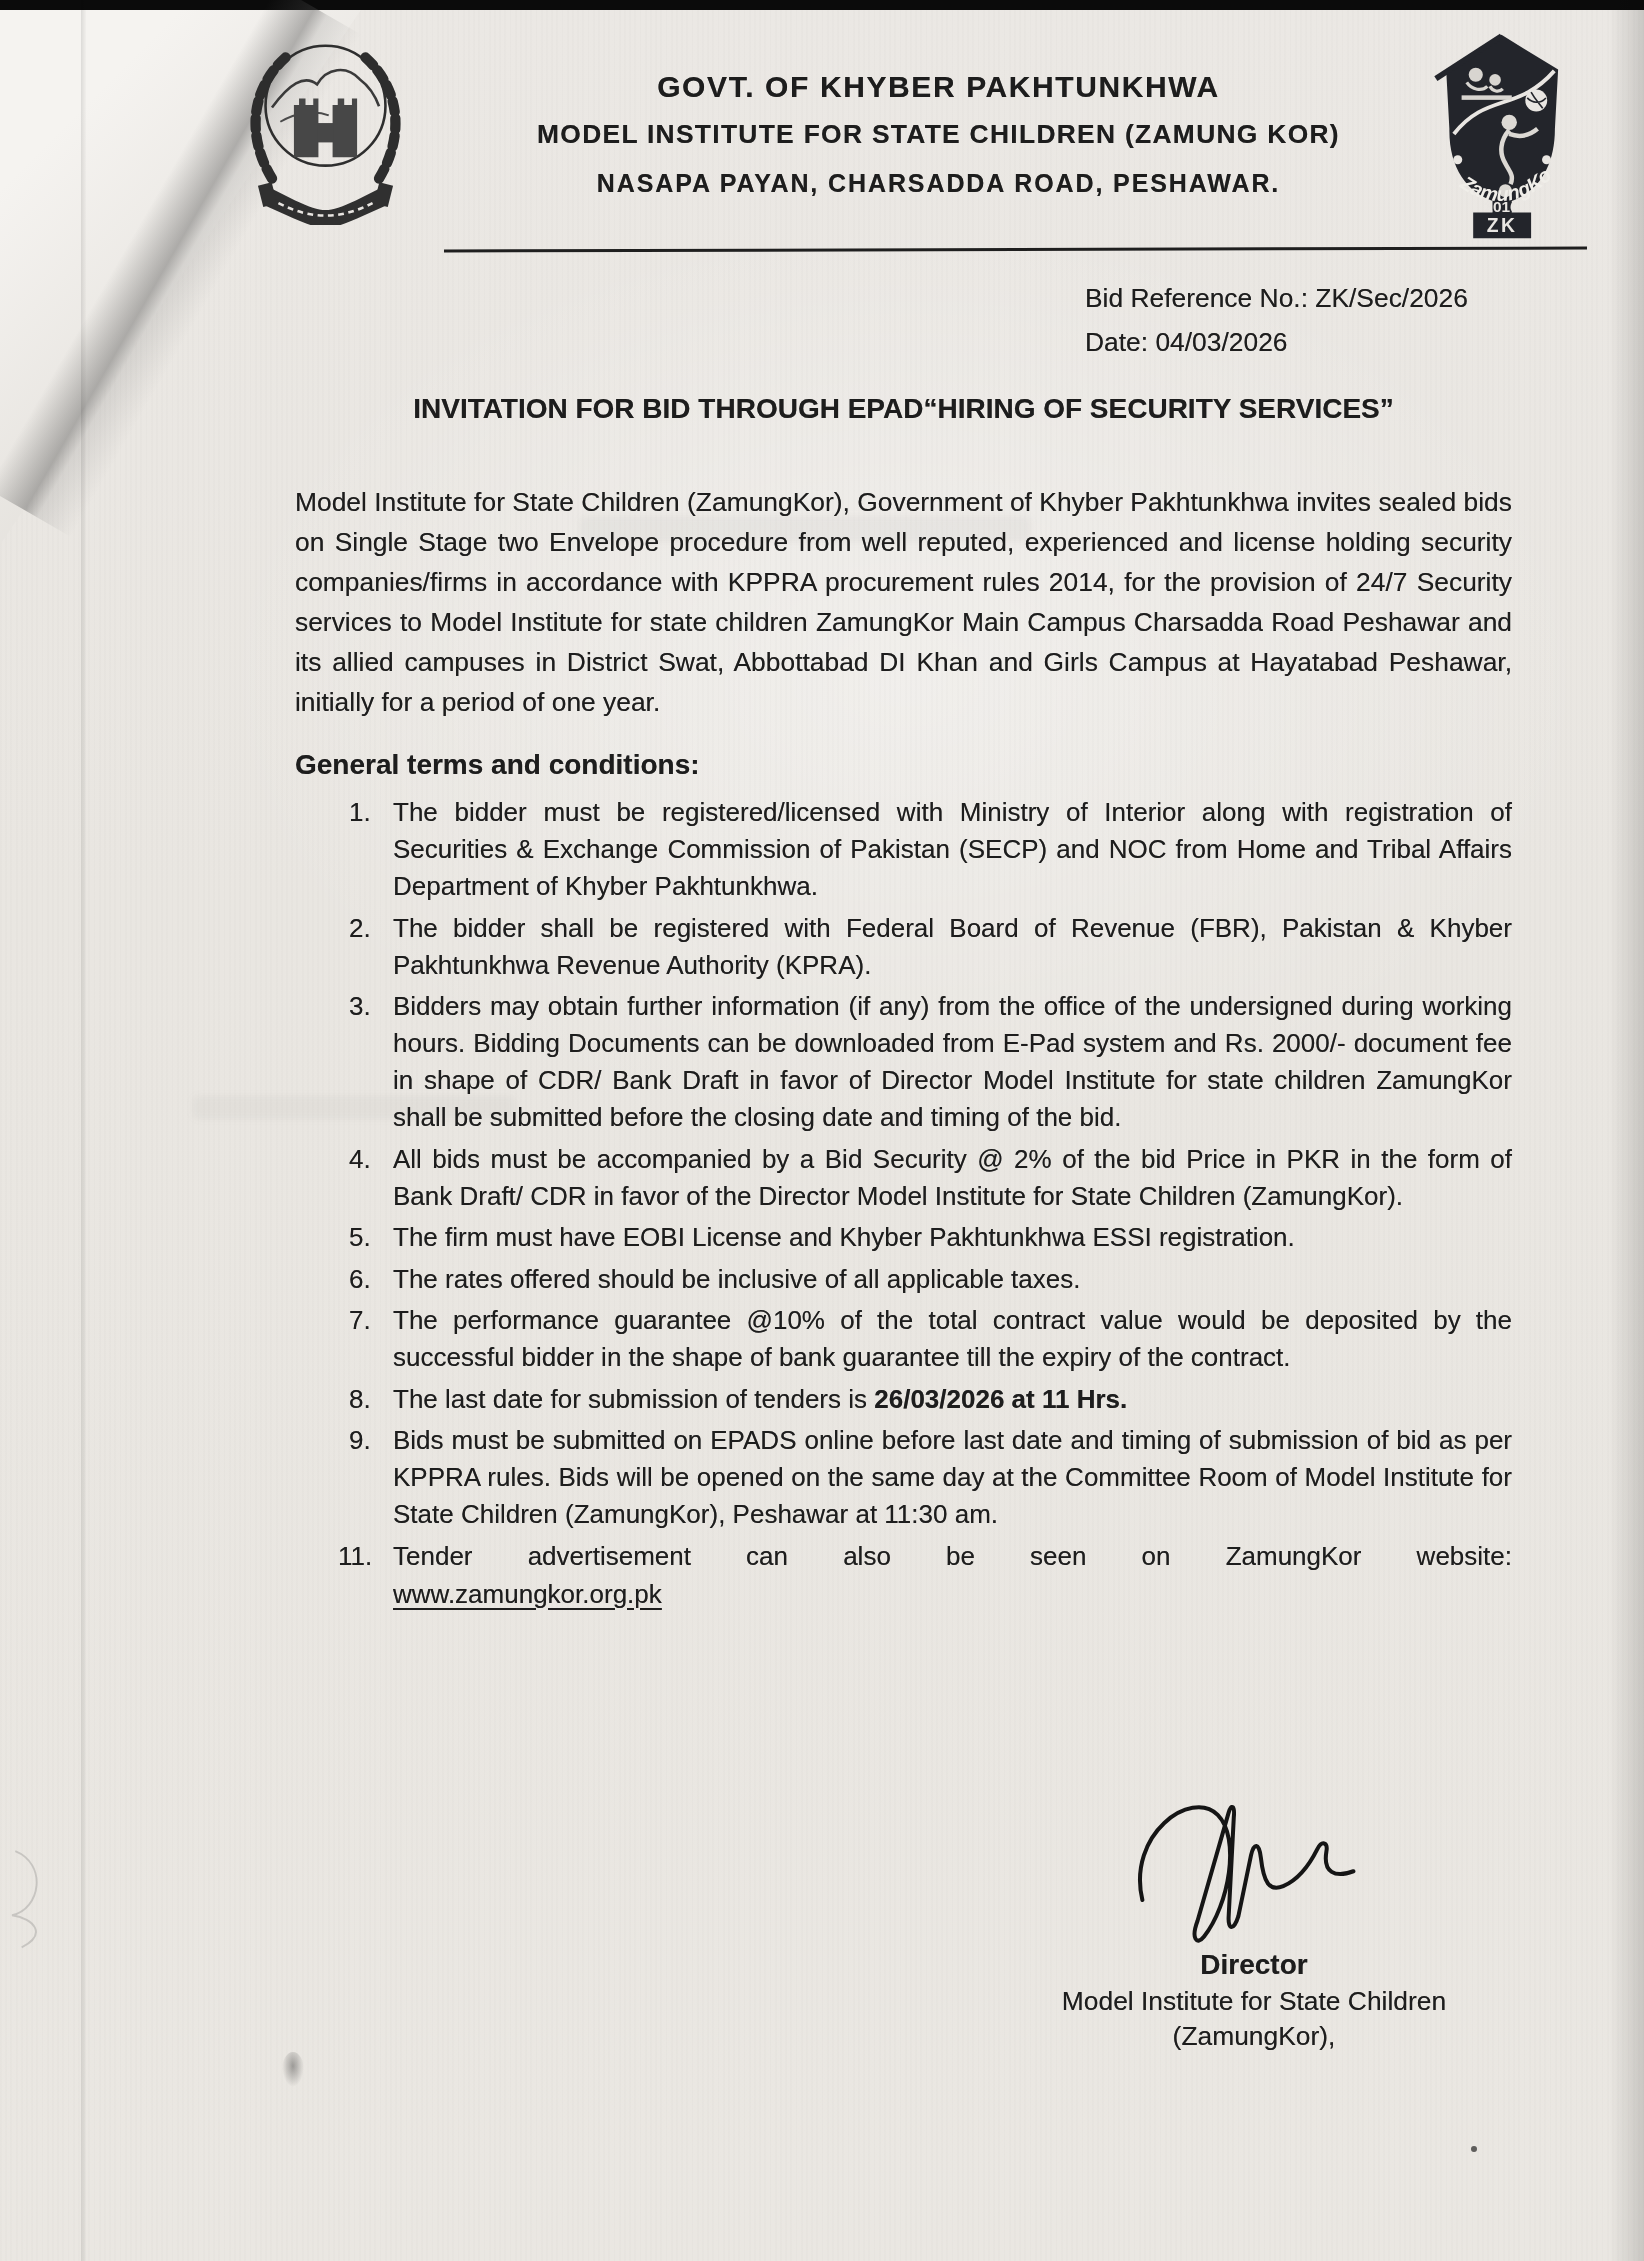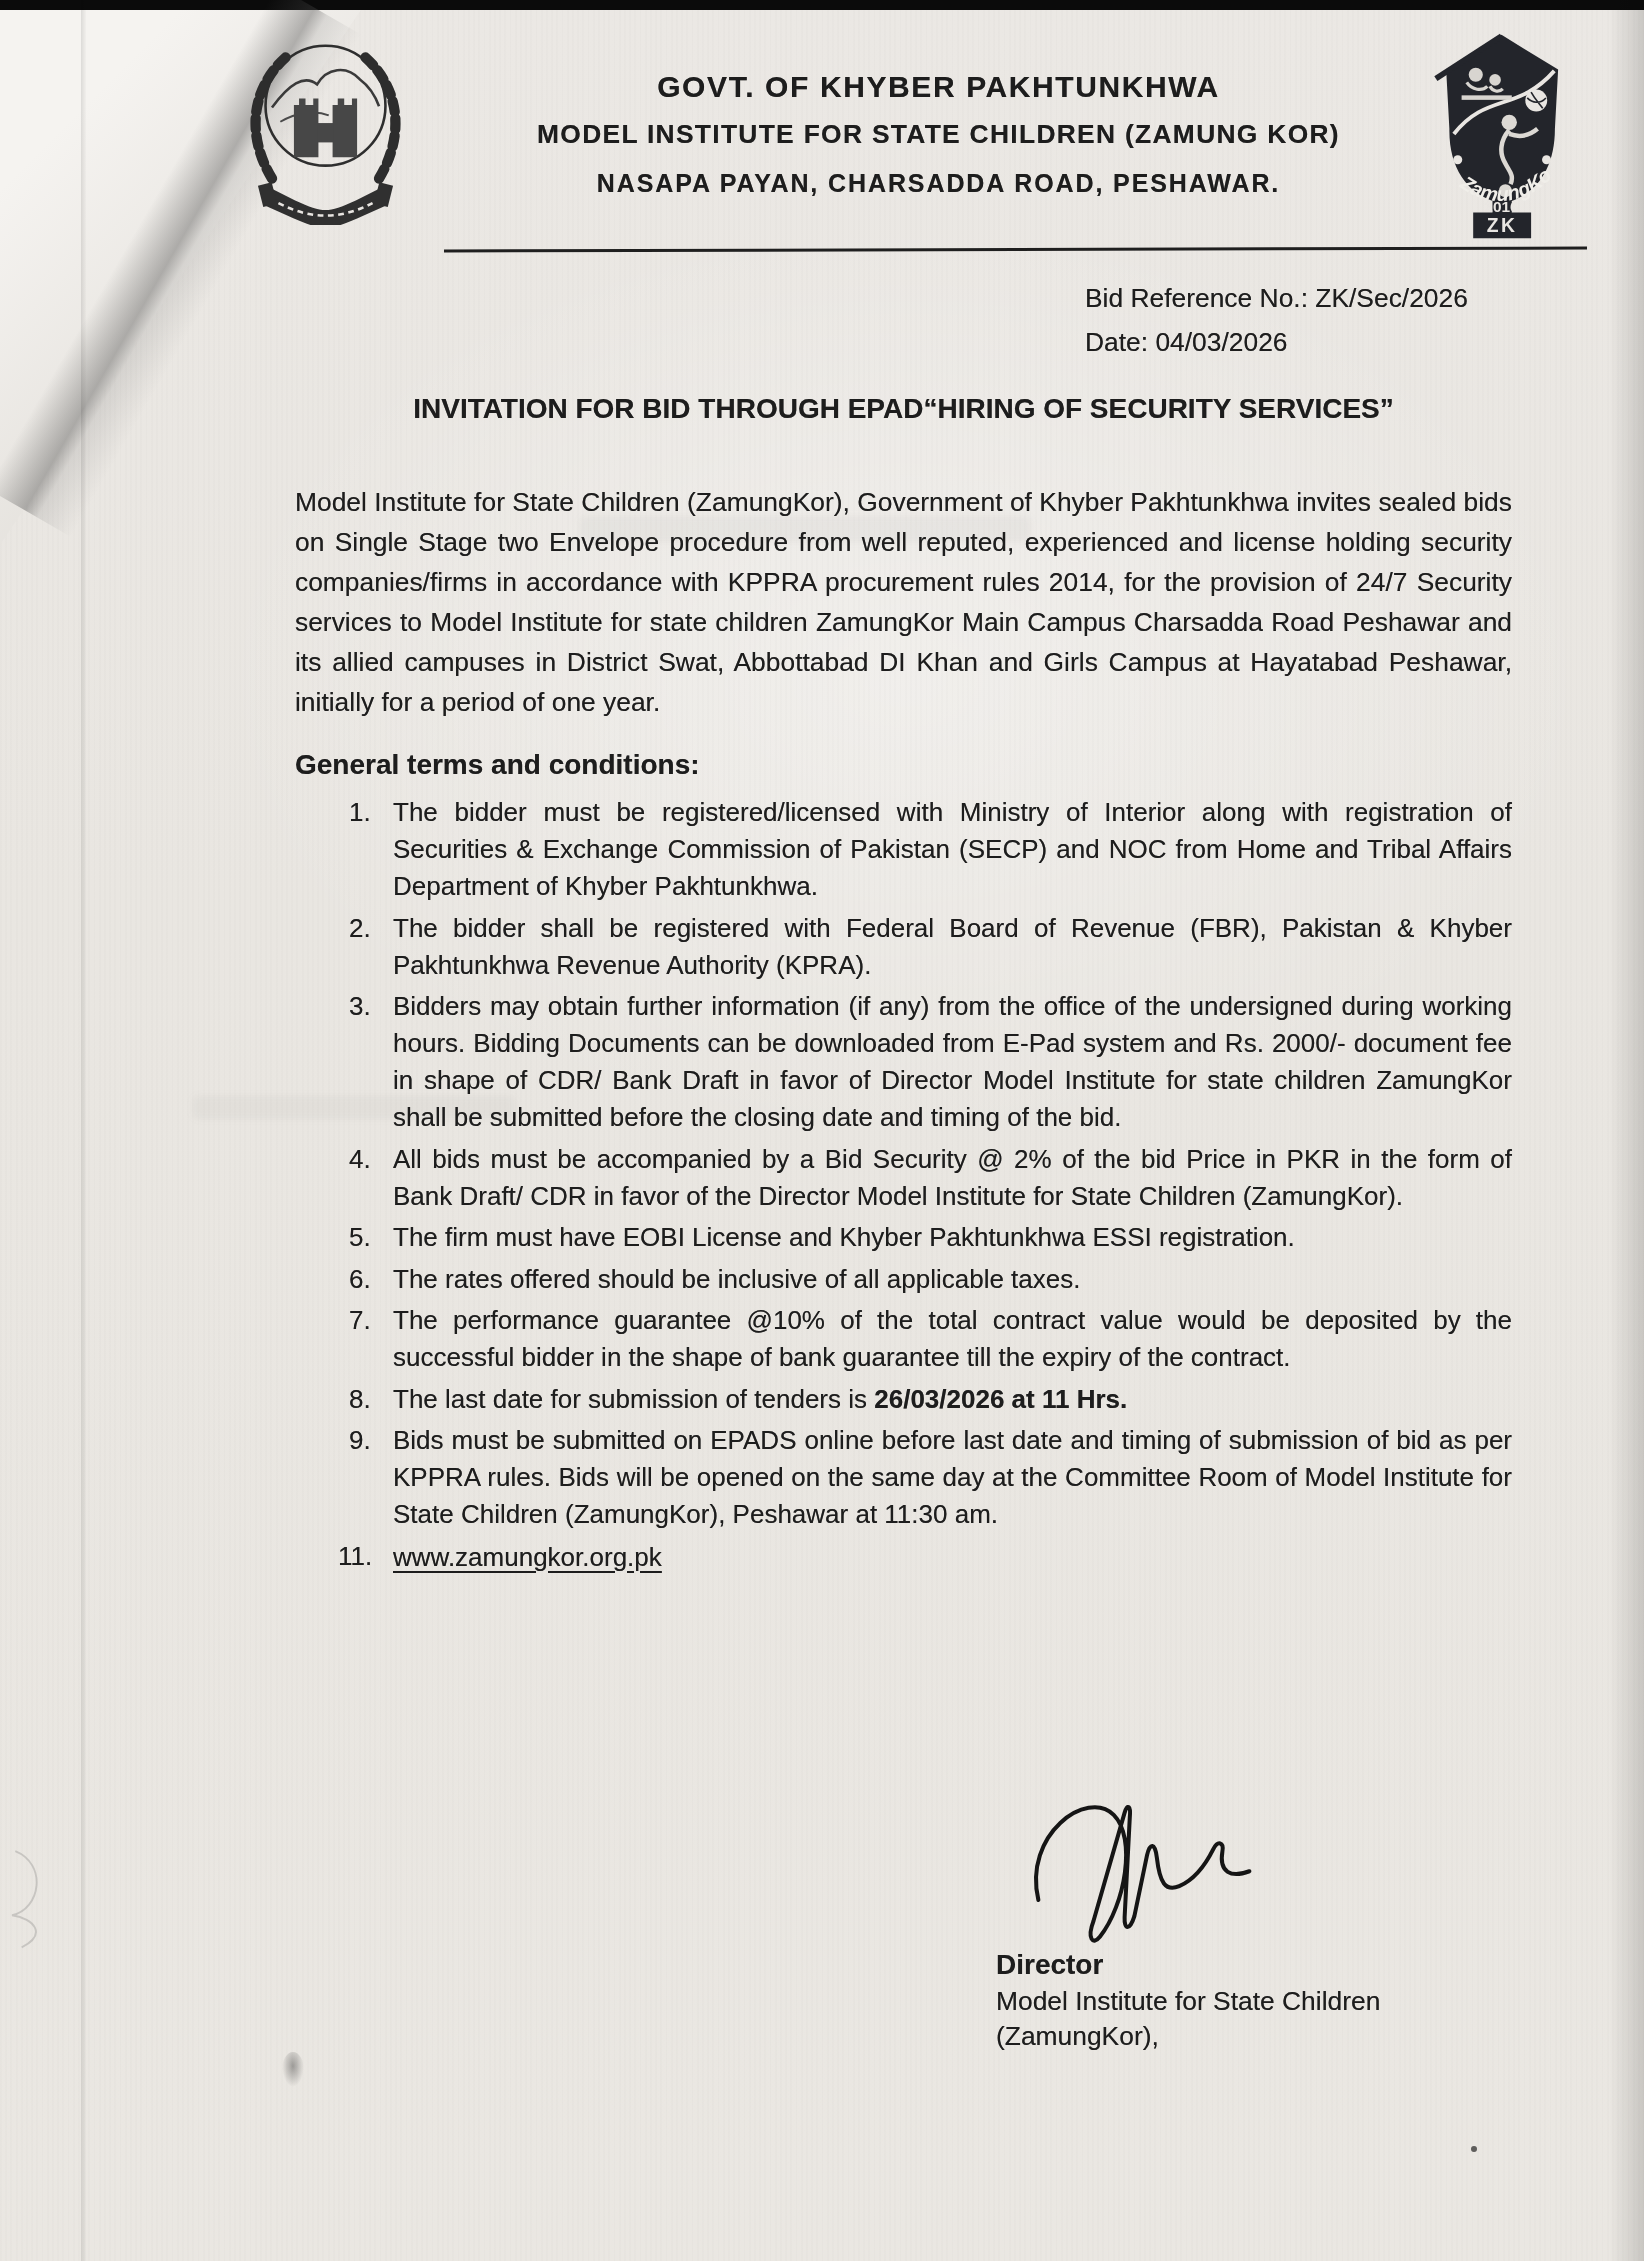--- a/index.html
+++ b/index.html
@@ -52,21 +52,21 @@
   .terms-heading{margin-top:27px;font-size:28px;font-weight:bold;}
   .terms{margin-top:13px;font-size:26px;line-height:37px;}
   .term{display:flex;margin-bottom:4.5px;}
   .num{flex:0 0 98px;box-sizing:border-box;padding-left:54px;}
   .num.wide{padding-left:43px;}
   .term-text{flex:1;text-align:justify;}
   .spread{display:block;text-align:justify;text-align-last:justify;}
   .url{display:inline-block;text-decoration:underline;text-underline-offset:5.2px;text-decoration-thickness:1.9px;margin-top:1.3px;}
 
   
-  .sig-block{position:absolute;left:996px;top:1785px;width:516px;text-align:left;}
+  .sig-block{position:absolute;left:996px;top:1785px;width:516px;text-align:center;}
   .sig-title{font-size:28px;font-weight:bold;margin-top:1.3px;}
   .sig-line{font-size:26.4px;margin-top:5px;}
   .sig-line2{font-size:26.4px;margin-top:3.9px;}
 
   .pencil{position:absolute;left:-3.9px;top:1838px;opacity:0.22;}
 </style>
 </head>
 <body>
 
 <div class="paper">
@@ -176,20 +176,21 @@
         <div class="num ink">8.</div>
         <div class="term-text ink"><span>The last date for submission of tenders is </span><b>26/03/2026 at 11 Hrs.</b></div>
       </div>
       <div class="term">
         <div class="num ink">9.</div>
         <div class="term-text ink">Bids must be submitted on EPADS online before last date and timing of submission of bid as per KPPRA rules. Bids will be opened on the same day at the Committee Room of Model Institute for State Children (ZamungKor), Peshawar at 11:30 am.</div>
       </div>
       <div class="term">
         <div class="num wide ink">11.</div>
         <div class="term-text ink">
+          <span class="spread">Tender advertisement can also be seen on ZamungKor website:</span>
           <span class="url">www.zamungkor.org.pk</span>
         </div>
       </div>
     </div>
   </div>
 
   <div class="sig-block">
     <svg width="309" height="161" viewBox="0 0 500 280">
       <path d="M55,200 C28,86 140,6 186,52 C226,92 206,208 162,264 C150,279 139,268 151,236 L205,48 C210,32 216,36 214,56 L205,230 C204,252 214,254 222,228 L244,122 C249,100 258,100 261,126 C266,170 276,186 300,176 C330,163 349,132 359,112 C367,96 378,99 375,116 C369,152 390,162 422,150" fill="none" stroke="#151515" stroke-width="7" stroke-linecap="round"></path>
     </svg>

